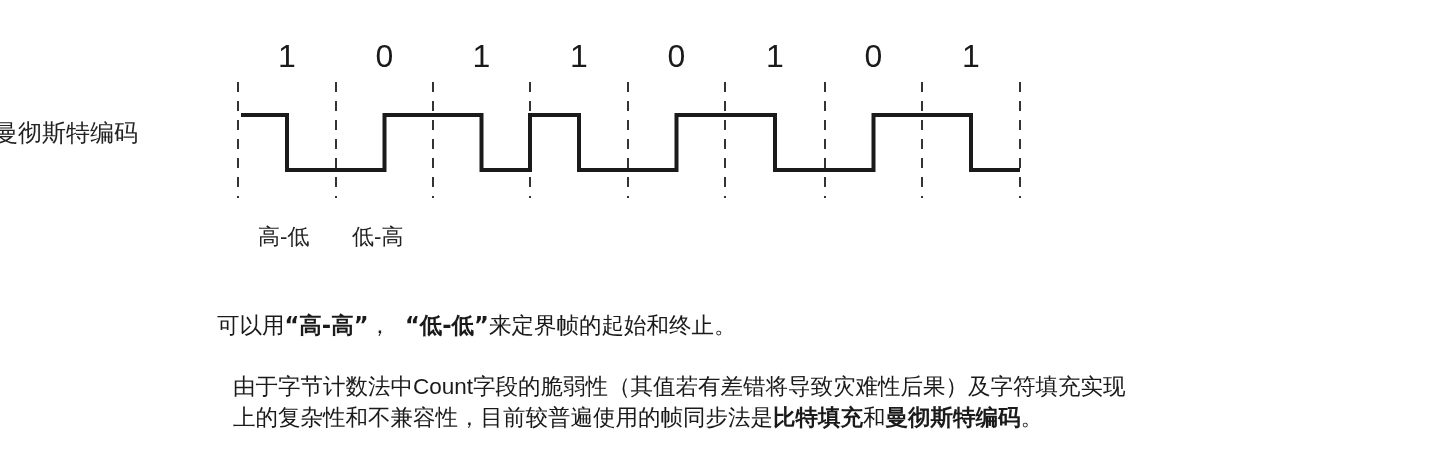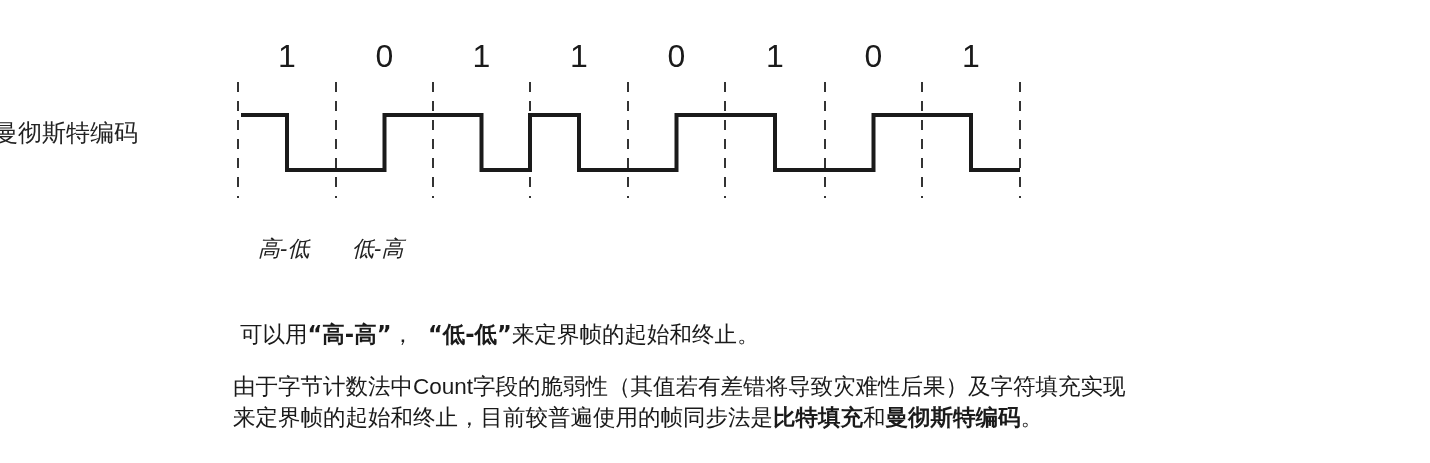--- a/index.html
+++ b/index.html
@@ -6,21 +6,21 @@
   body {
     width: 1430px; height: 463px; position: relative; overflow: hidden;
     font-family: "DejaVu Sans", "Liberation Sans", sans-serif;
     color: #1a1a1a;
   }
   .abs { position: absolute; white-space: nowrap; }
   #enc-label { left: 0; top: 117px; font-size: 24px; font-family: Liberation Serif, serif; color: #222; }
   #enc-label span { display: inline-block; margin-left: -6px; }
   .bit { position: absolute; top: 38px; font-size: 32px; font-family: "Liberation Sans", sans-serif; color: #1a1a1a; transform: translateX(-50%); }
   #wave-svg { position: absolute; left: 0; top: 0; }
-  .sublabel { top: 234px; font-size: 22px; font-family: "DejaVu Serif", serif; color: #222; font-style: italic; }
+  .sublabel { top: 222px; font-size: 22px; font-family: "DejaVu Serif", serif; color: #222; }
   .para { font-size: 22.5px; font-family: "DejaVu Serif", serif; color: #1a1a1a; line-height: 32px; }
   .para b { font-family: "DejaVu Sans", sans-serif; font-weight: bold; }
   .para .en { font-family: "Liberation Sans", sans-serif; text-align: right; }
 </style>
 </head>
 <body>
 
 <div class="abs" id="enc-label"><span>曼彻斯特编码</span></div>
 
 <div id="bits">
@@ -45,16 +45,16 @@
       <line x1="825" x2="825" y1="82" y2="198" stroke="#333333" stroke-width="2" stroke-dasharray="10 9"></line>
       <line x1="922" x2="922" y1="82" y2="198" stroke="#333333" stroke-width="2" stroke-dasharray="10 9"></line>
       <line x1="1020" x2="1020" y1="82" y2="198" stroke="#333333" stroke-width="2" stroke-dasharray="10 9"></line>
     </g>
   <path id="wave" fill="none" stroke="#1a1a1a" stroke-width="4" stroke-linejoin="miter" d="M241,115 L287,115 L287,170 L336,170 L336,170 L384.5,170 L384.5,115 L433,115 L433,115 L481.5,115 L481.5,170 L530,170 L530,115 L579,115 L579,170 L628,170 L628,170 L676.5,170 L676.5,115 L725,115 L725,115 L775,115 L775,170 L825,170 L825,170 L873.5,170 L873.5,115 L922,115 L922,115 L971,115 L971,170 L1020,170"></path>
 </svg>
 
 <div class="abs sublabel" style="left:258px;">高-低</div>
 <div class="abs sublabel" style="left:352px;">低-高</div>
 
-<div class="abs para" style="left:240px; top:309px;margin-top:9px;"><span>可以用</span><b>“</b><b>高-高</b><b>”</b><span>，</span><span style="display:inline-block;width:14px"></span><b>“</b><b>低-低</b><b>”</b><span>来定界帧的起始和终止。</span></div>
+<div class="abs para" style="left:217px; top:309px;"><span>可以用</span><b>“</b><b>高-高</b><b>”</b><span>，</span><span style="display:inline-block;width:14px"></span><b>“</b><b>低-低</b><b>”</b><span>来定界帧的起始和终止。</span></div>
 
 <div class="abs para" style="left:233px; top:370px;"><span>由于字节计数法中</span><span class="en">Count</span><span>字段的脆弱性（其值若有差错将导致灾难性后果）及字符填充实现</span></div>
-<div class="abs para" style="left:233px; top:401px;"><span>来定界帧的起始和终止，目前较普遍使用的帧同步法是</span><b>比特填充</b><span>和</span><b>曼彻斯特编码</b><span>。</span></div>
+<div class="abs para" style="left:233px; top:401px;"><span>上的复杂性和不兼容性，目前较普遍使用的帧同步法是</span><b>比特填充</b><span>和</span><b>曼彻斯特编码</b><span>。</span></div>
 
 </body></html>

